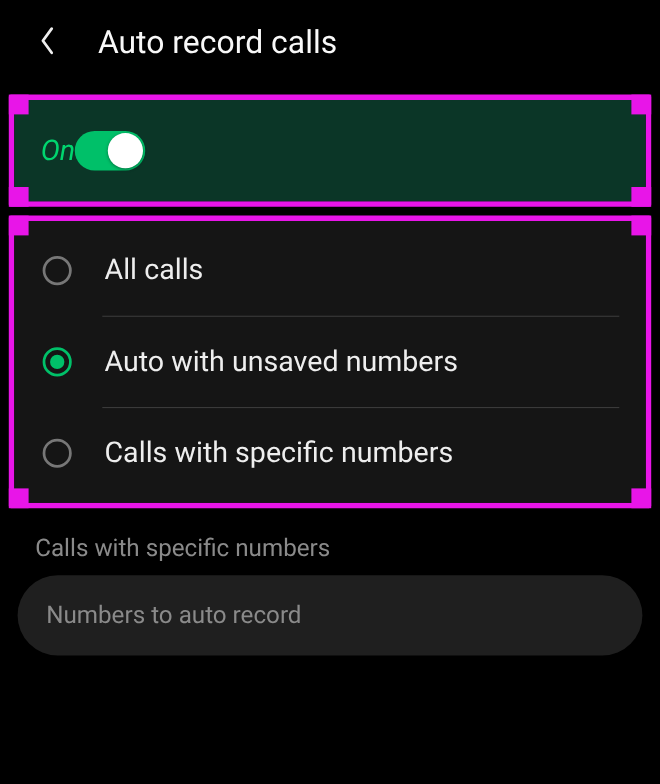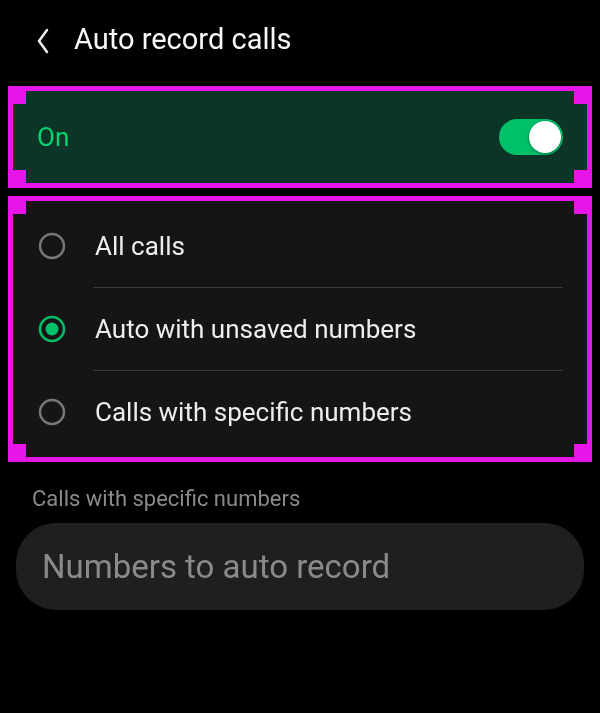--- a/index.html
+++ b/index.html
@@ -10,23 +10,23 @@
   body {
     width: 600px;
     height: 713px;
     background: #000;
     font-family: -apple-system, BlinkMacSystemFont, "Segoe UI", Roboto, sans-serif;
     color: #fff;
     overflow: hidden;
   }
   .header {
     display: flex;
-    align-items: flex-end;
+    align-items: flex-start;
     padding: 22px 24px 22px 28px;
-    gap: 16px;
+    gap: 31px;
   }
   .back-chevron {
     width: 30px;
     height: 30px;
     display: flex;
     align-items: center;
     justify-content: center;
   }
   .back-chevron svg {
     width: 16px;
@@ -51,22 +51,22 @@
   }
   .corner.tl { top: -5px; left: -5px; }
   .corner.tr { top: -5px; right: -5px; }
   .corner.bl { bottom: -5px; left: -5px; }
   .corner.br { bottom: -5px; right: -5px; }
   .toggle-card {
     background: #0b3627;
     padding: 28px 24px;
     display: flex;
     align-items: center;
-    justify-content: space-between;
     border-radius: 6px;
+    font-style: italic;
   }
   .toggle-label {
     color: #00d66f;
     font-size: 26px;
   }
   .switch {
     width: 64px;
     height: 36px;
     background: #00c069;
     border-radius: 20px;
@@ -112,21 +112,21 @@
     color: #8a8a8a;
     font-size: 22px;
     padding: 16px 32px 12px 32px;
   }
   .input-pill {
     background: #1f1f1f;
     margin: 0 16px;
     padding: 24px 26px;
     border-radius: 40px;
     color: #8a8a8a;
-    font-size: 33px;
+    font-size: 22px;
   }
 </style>
 </head>
 <body>
 
 <div class="header">
   <div class="back-chevron">
     <svg viewBox="0 0 16 28" fill="none" stroke="#eee" stroke-width="2.5" stroke-linecap="round" stroke-linejoin="round">
       <polyline points="12,3 4,14 12,25"></polyline>
     </svg>

